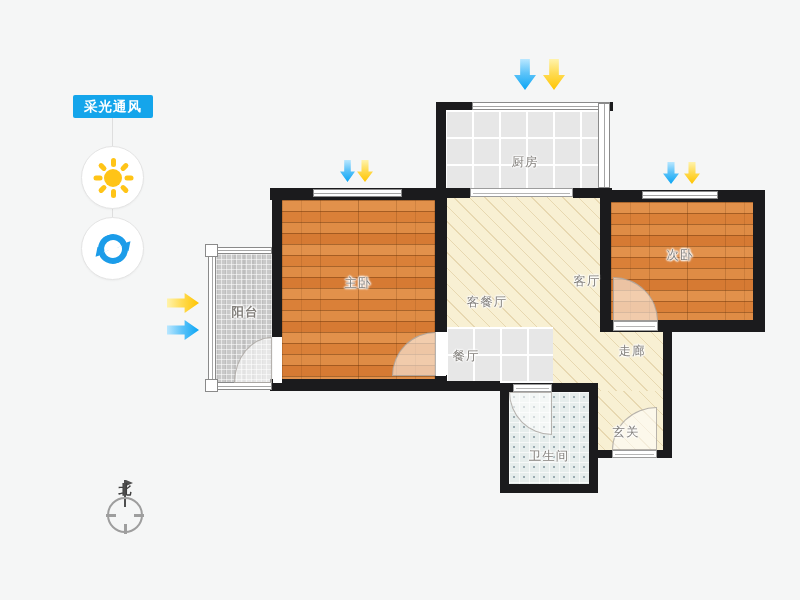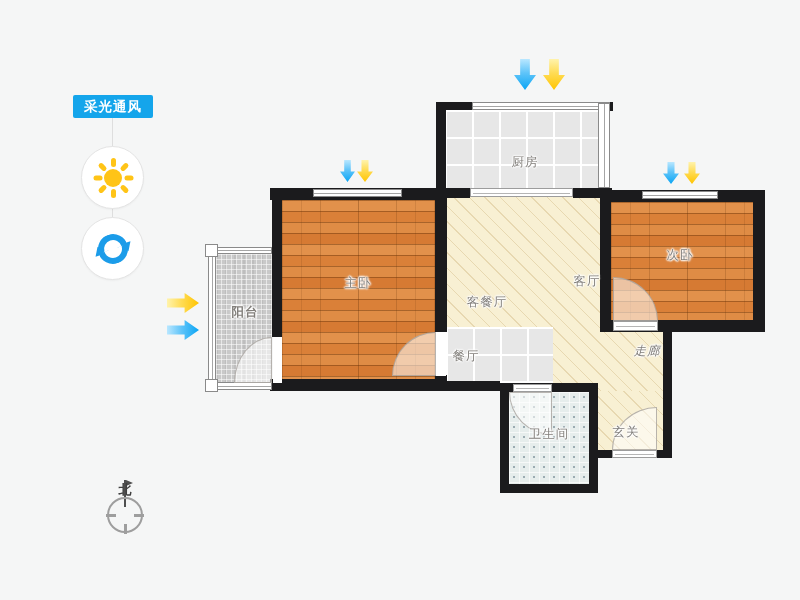--- a/index.html
+++ b/index.html
@@ -158,23 +158,23 @@
     <div class="door" style="left:509px;top:392px;width:43px;height:43px;border-radius:0 0 0 100%;"></div>
     <div class="door" style="left:612px;top:407px;width:45px;height:43px;border-radius:100% 0 0 0;"></div>
     <div class="door" style="left:234px;top:337px;width:38px;height:46px;border-radius:100% 0 0 0;"></div>
 
     <span class="room-label" style="left:525px;top:144px;margin-top:18px;">厨房</span>
     <span class="room-label" style="left:358px;top:283px;">主卧</span>
     <span class="room-label" style="left:680px;top:255px;">次卧</span>
     <span class="room-label" style="left:487px;top:302px;">客餐厅</span>
     <span class="room-label" style="left:587px;top:281px;">客厅</span>
     <span class="room-label" style="left:466px;top:356px;">餐厅</span>
-    <span class="room-label" style="left:647px;top:351px;font-style:italic;">走廊</span>
+    <span class="room-label" style="left:632px;top:351px;">走廊</span>
     <span class="room-label" style="left:245px;top:312px;font-weight:bold;">阳台</span>
-    <span class="room-label" style="left:549px;top:434px;">卫生间</span>
+    <span class="room-label" style="left:549px;top:456px;">卫生间</span>
     <span class="room-label" style="left:626px;top:432px;">玄关</span>
 
     <div class="arrow arrow-down arr-blue-d" style="left:514px;top:59px;width:22px;height:31px;"></div>
     <div class="arrow arrow-down arr-yellow-d" style="left:543px;top:59px;width:22px;height:31px;"></div>
     <div class="arrow arrow-down arr-blue-d" style="left:340px;top:160px;width:15px;height:22px;"></div>
     <div class="arrow arrow-down arr-yellow-d" style="left:357px;top:160px;width:16px;height:22px;"></div>
     <div class="arrow arrow-down arr-blue-d" style="left:663px;top:162px;width:16px;height:22px;"></div>
     <div class="arrow arrow-down arr-yellow-d" style="left:684px;top:162px;width:16px;height:22px;"></div>
     <div class="arrow arrow-right arr-yellow-r" style="left:167px;top:293px;width:32px;height:20px;"></div>
     <div class="arrow arrow-right arr-blue-r" style="left:167px;top:320px;width:32px;height:20px;"></div>

